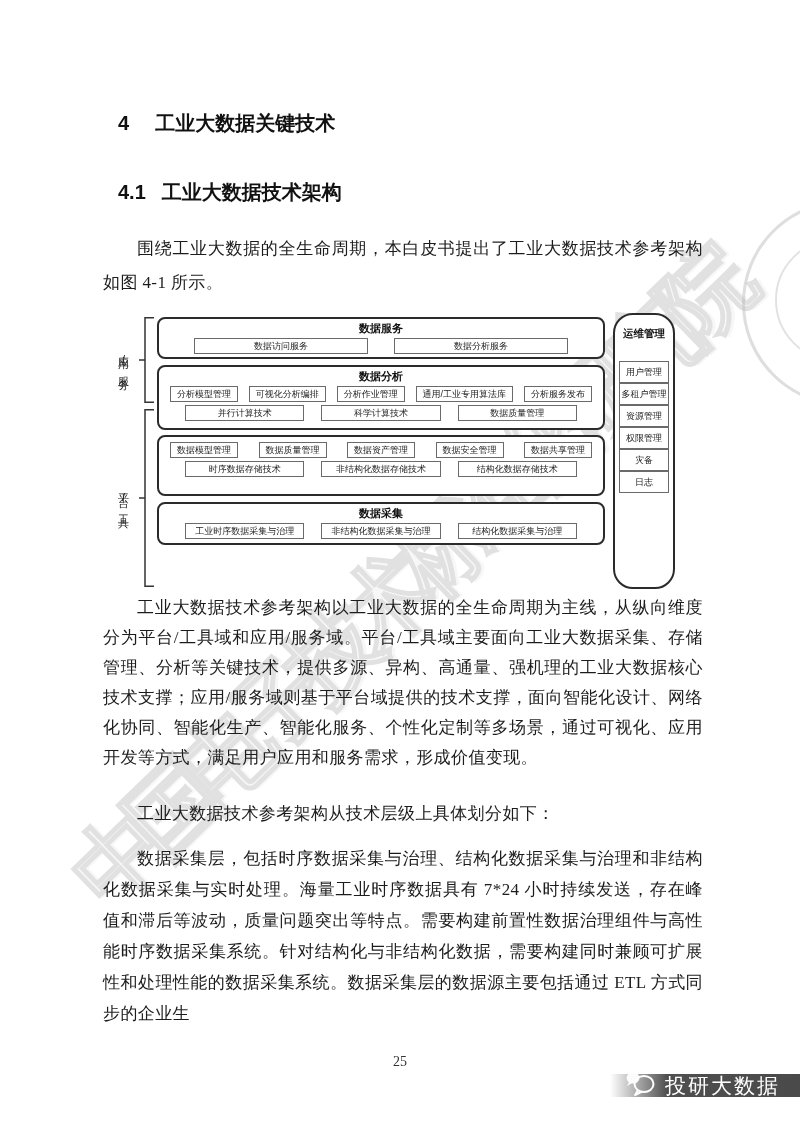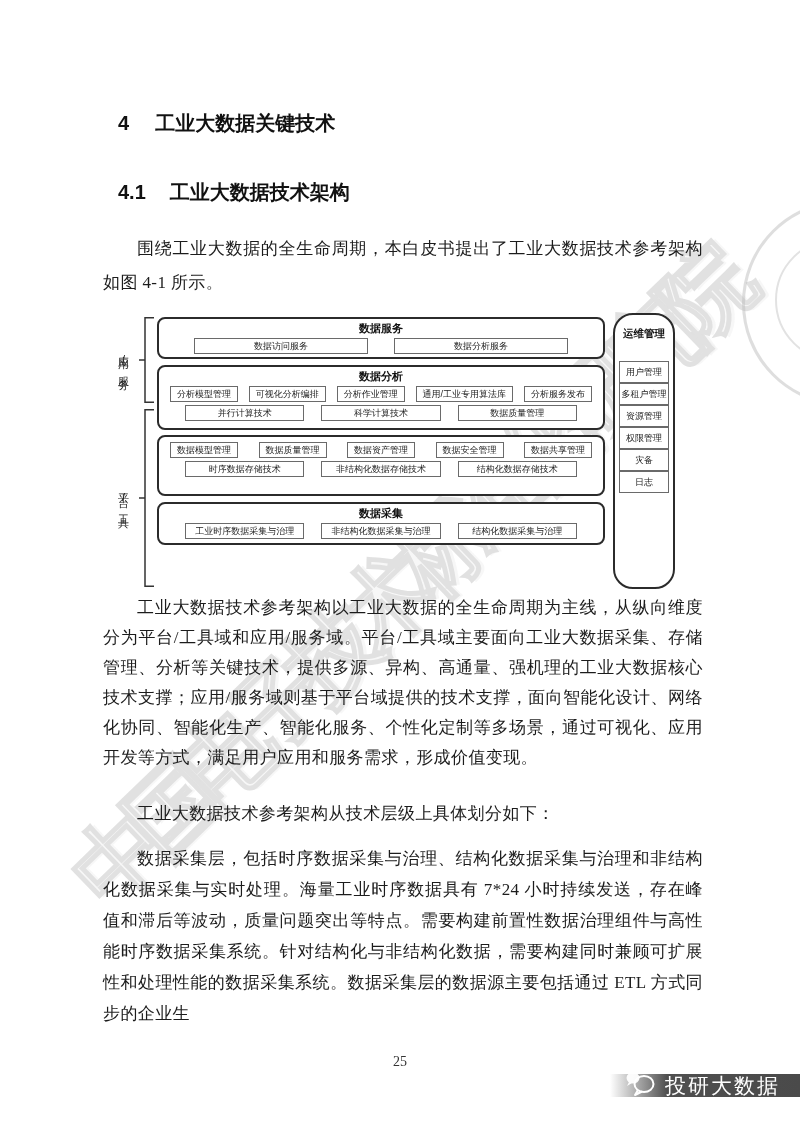--- a/index.html
+++ b/index.html
@@ -24,21 +24,21 @@
   .wm-ring2{left:775px; top:238px; width:120px; height:120px; border:2px solid rgba(190,190,190,.45);}
   
   .content{position:relative; z-index:2; padding:110px 51px 0 103px;}
   h1,h2{
     font-family:"Liberation Sans","DejaVu Sans",sans-serif;
     font-size:20px; font-weight:bold; color:#111; margin:0 0 0 15px;
   }
   h1{margin-bottom:42px;}
   h2{margin-bottom:26px;}
   .hnum{display:inline-block; margin-right:26px;}
-  h2 .hnum{margin-right:24px;}
+  h2 .hnum{margin-right:16px;}
   p.body{
     width:600px; margin:0 0 8px 0; font-size:17px; line-height:30px;
     text-align:justify; text-indent:2em; letter-spacing:.4px;
   }
   p.first{line-height:34px; margin-bottom:8px;}
   p.p3{margin-top:26px;}
   p.p4{margin-top:14px; line-height:31px; margin-bottom:0;}
   
   .figure{position:relative; width:566px; height:285px; margin:0 0 0 6px; font-family:"Liberation Sans","DejaVu Sans",sans-serif;}
   .fig-left{position:absolute; left:0; top:0; width:46px; height:100%;}

